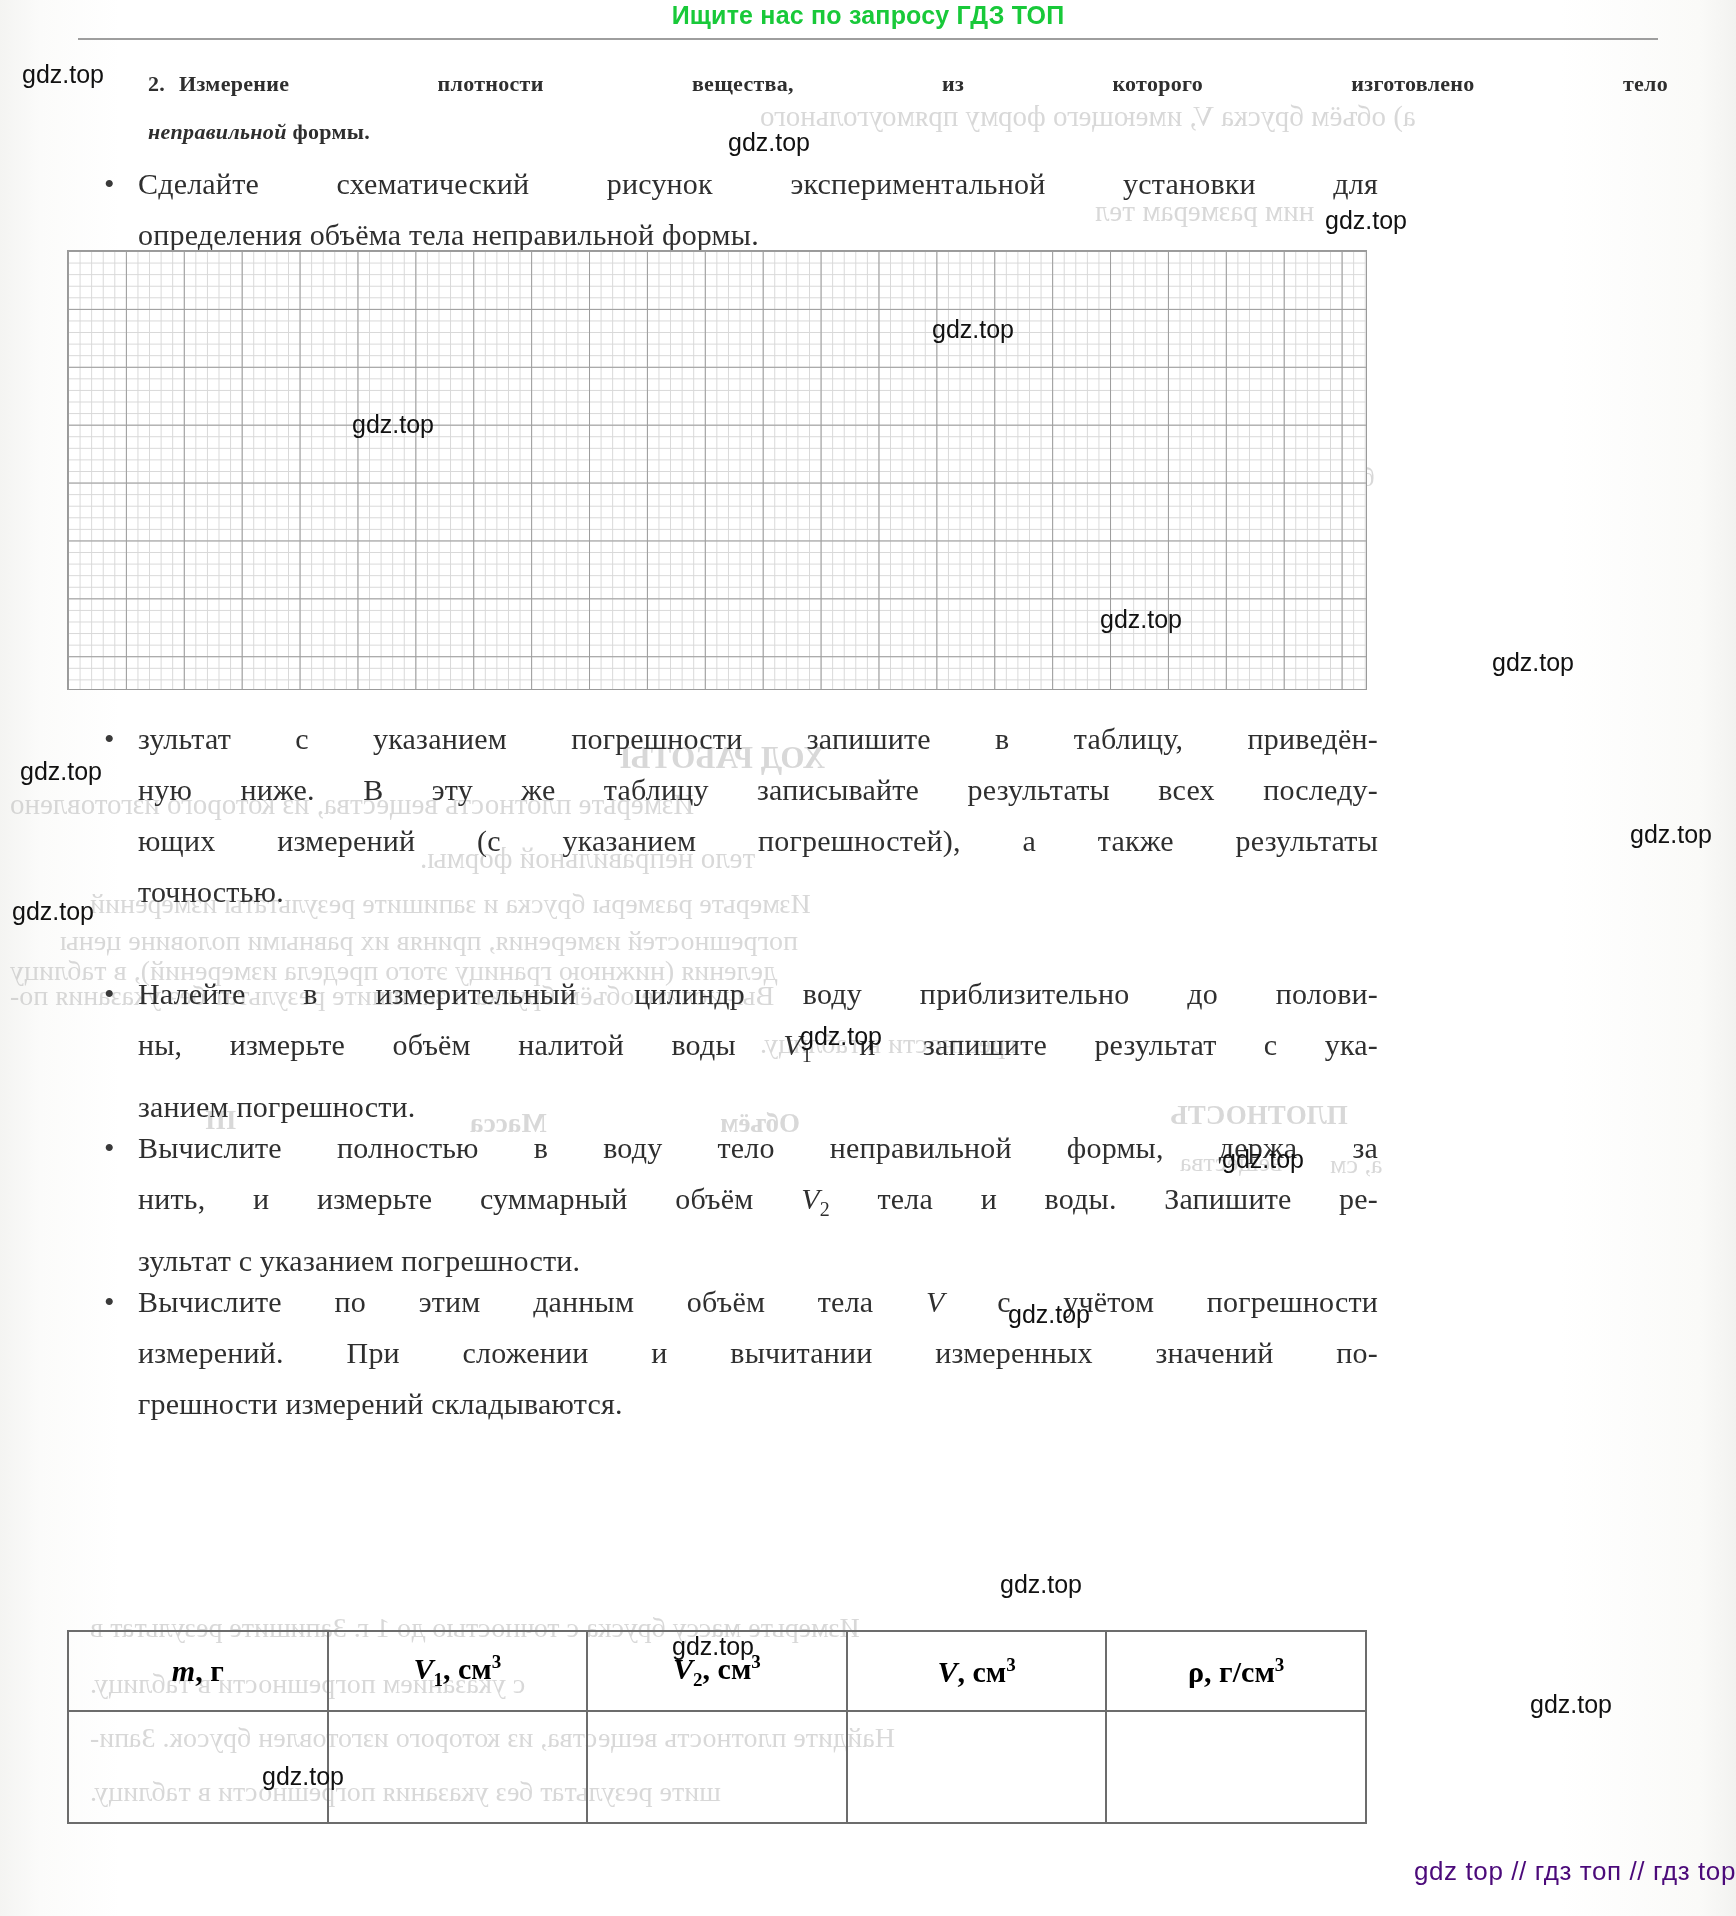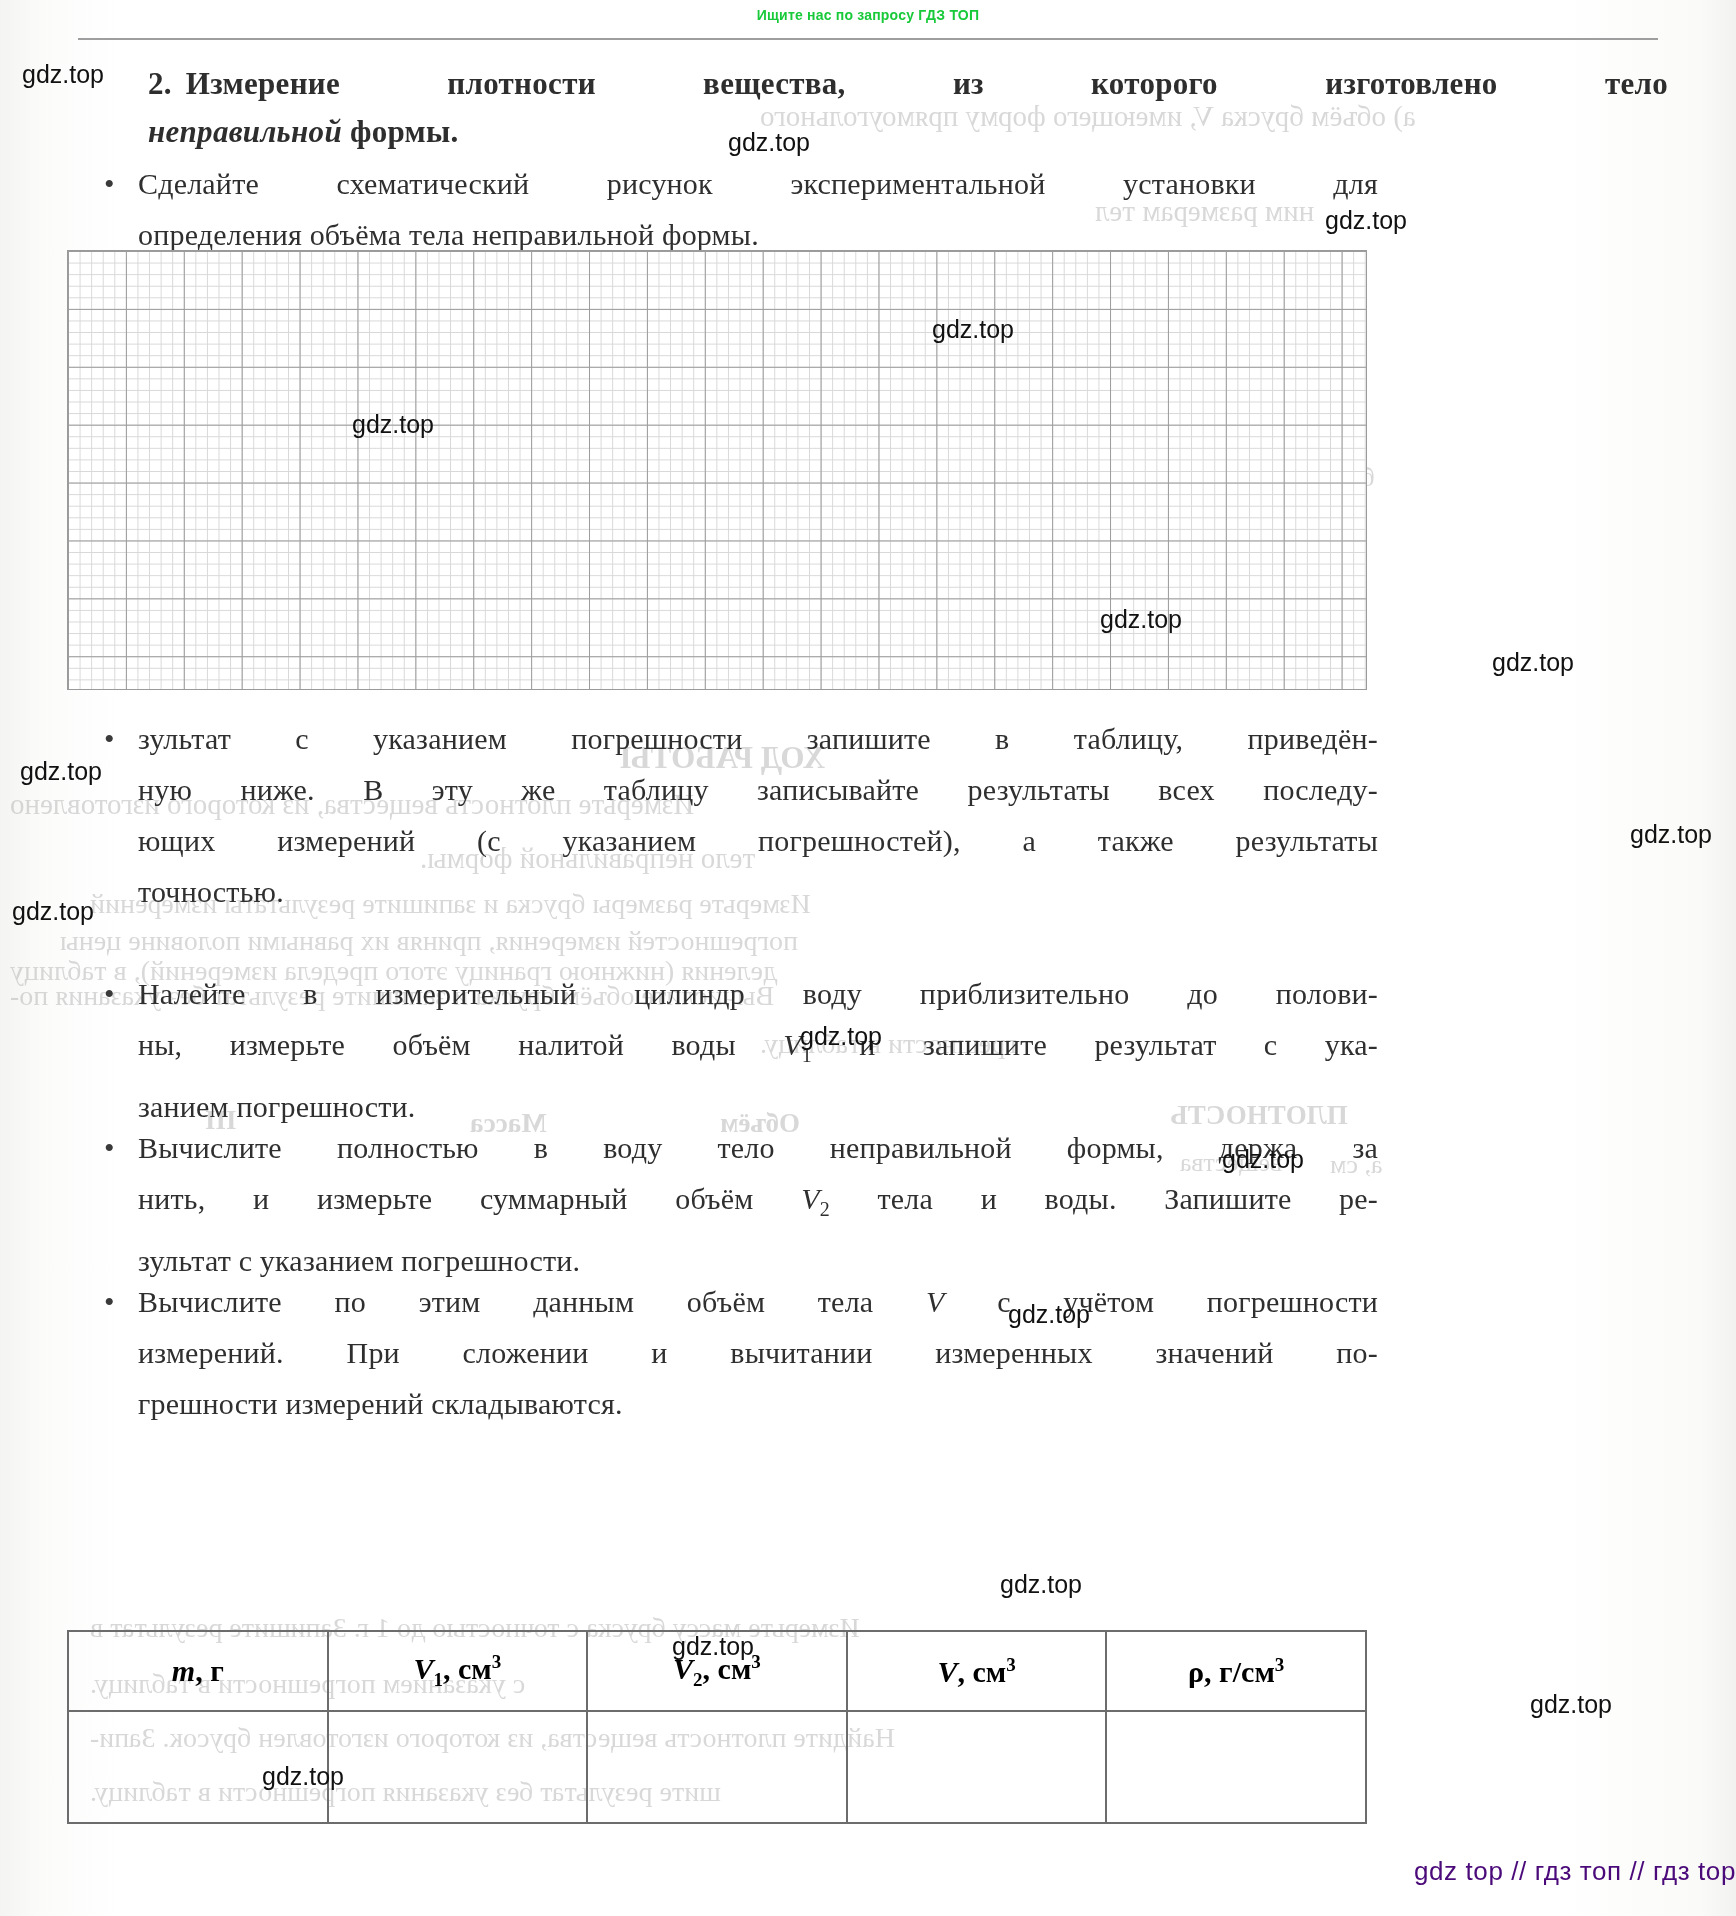--- a/index.html
+++ b/index.html
@@ -29,21 +29,21 @@
   .top-banner {
     position: absolute;
     left: 0; top: 0;
     width: 1736px;
     height: 34px;
     text-align: center;
     z-index: 40;
   }
   .top-banner-text {
     font-family: "Liberation Sans", sans-serif;
-    font-size: 14px;
+    font-size: 25px;
     font-weight: 700;
     color: #18c939;
     line-height: 30px;
     letter-spacing: .2px;
   }
 
   .hrule {
     position: absolute;
     left: 78px; top: 38px;
     width: 1580px;
@@ -76,21 +76,21 @@
     position: absolute;
     left: 0; top: 0;
     width: 1736px;
     z-index: 20;
   }
 
   .heading {
     position: absolute;
     left: 148px; top: 60px;
     width: 1520px;
-    font-size: 31px;
+    font-size: 22px;
     font-weight: 700;
     color: #2e2e2e;
     line-height: 48px;
     letter-spacing: .3px;
   }
   .heading .num { margin-right: 14px; }
   .heading .just {
     display: block;
     text-align: justify;
     text-align-last: justify;

